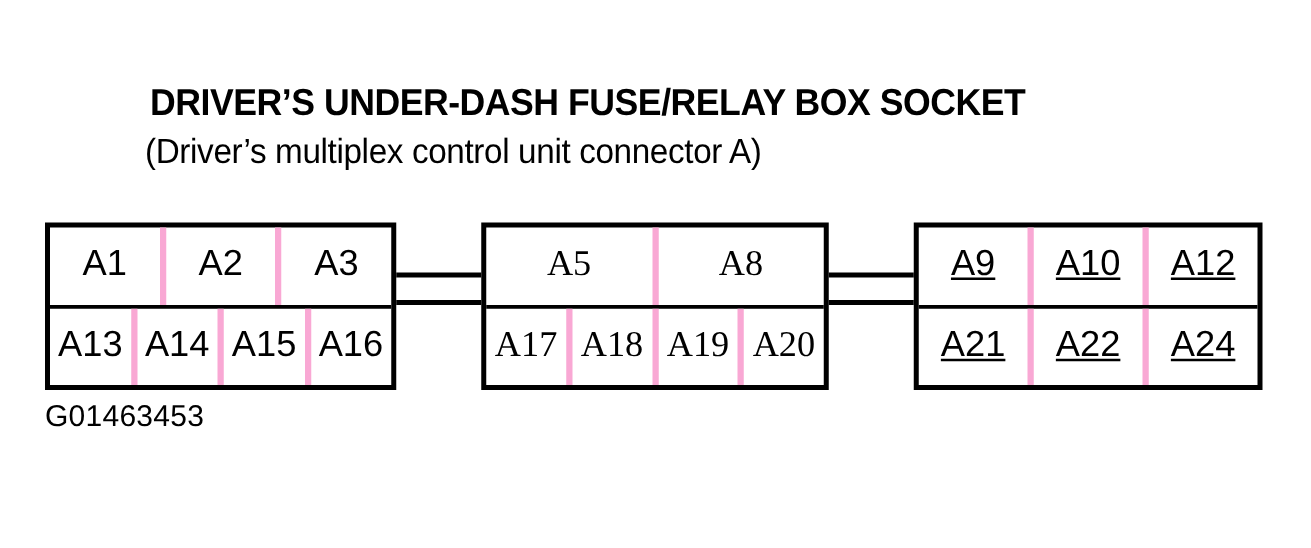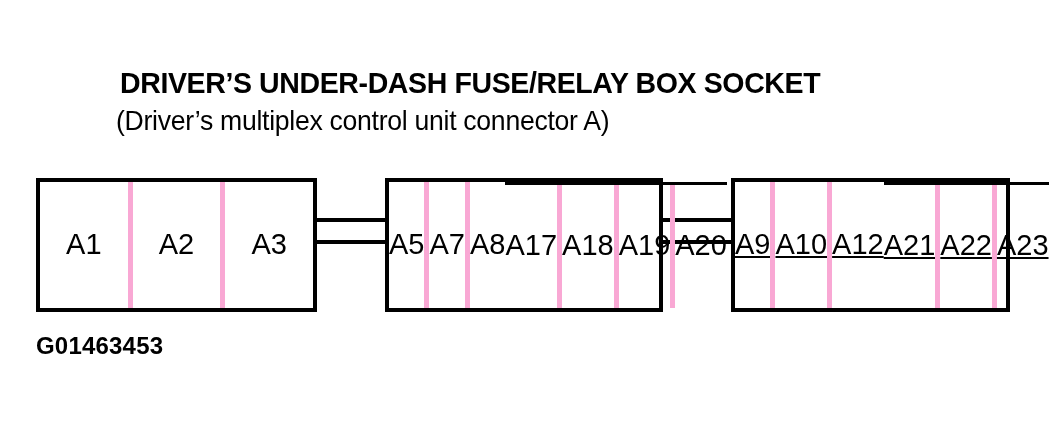--- a/index.html
+++ b/index.html
@@ -49,21 +49,21 @@
   }
 
   
   .block {
     position: absolute;
     top: 178px;
     height: 134px;
     border: 4px solid #000000;
     box-sizing: border-box;
     display: flex;
-    flex-direction: row;
+    flex-direction: column;
     background: #ffffff;
     z-index: 2;
   }
   .block-row {
     flex: 1 1 0;
     display: flex;
     box-sizing: border-box;
   }
   .block-row.row-bottom {
     border-top: 3px solid #000000;
@@ -80,70 +80,75 @@
     letter-spacing: 0px;
     line-height: 1;
     padding-bottom: 2px;
   }
   .cell:first-child {
     border-left: none;
   }
 
   
   #block-1 { left: 36px;  width: 281px; }
-  #block-2 { left: 385px; width: 278px; }
+  #block-2 { left: 385px; width: 278px; font-family: Liberation Serif, serif; }
   #block-3 { left: 731px; width: 279px; text-decoration: underline; }
 
   
   .connector {
     position: absolute;
     height: 26px;
     box-sizing: border-box;
     border-top: 4px solid #000000;
     border-bottom: 4px solid #000000;
     background: #ffffff;
     z-index: 1;
   }
   #connector-1 { left: 313px; top: 218px; width: 76px; }
   #connector-2 { left: 659px; top: 218px; width: 76px; }
 
   
   .caption {
     position: absolute;
     left: 36px;
-    top: 332px;
+    top: 320px;
     font-size: 24px;
-    font-weight: bold;
+    font-weight: normal;
     letter-spacing: 0.2px;
     white-space: nowrap;
   }
 </style>
 </head>
 <body>
 
 <div id="canvas">
 
   <div class="title">DRIVER’S UNDER-DASH FUSE/RELAY BOX SOCKET</div>
 
   <div class="subtitle">(Driver’s multiplex control unit connector A)</div>
 
   <div class="block" id="block-1">
     <div class="block-row row-top">
       <div class="cell">A1</div>
       <div class="cell">A2</div>
       <div class="cell">A3</div>
     </div>
+    <div class="block-row row-bottom">
+      <div class="cell">A13</div>
+      <div class="cell">A14</div>
+      <div class="cell">A15</div>
+      <div class="cell">A16</div>
+    </div>
   </div>
 
   <div class="connector" id="connector-1"></div>
 
   <div class="block" id="block-2">
     <div class="block-row row-top">
       <div class="cell">A5</div>
-      <div class="cell">A7</div>
       <div class="cell">A8</div>
     </div>
     <div class="block-row row-bottom">
       <div class="cell">A17</div>
       <div class="cell">A18</div>
       <div class="cell">A19</div>
       <div class="cell">A20</div>
     </div>
   </div>
 
@@ -151,20 +156,19 @@
 
   <div class="block" id="block-3">
     <div class="block-row row-top">
       <div class="cell">A9</div>
       <div class="cell">A10</div>
       <div class="cell">A12</div>
     </div>
     <div class="block-row row-bottom">
       <div class="cell">A21</div>
       <div class="cell">A22</div>
-      <div class="cell">A23</div>
       <div class="cell">A24</div>
     </div>
   </div>
 
   <div class="caption">G01463453</div>
 
 </div>
 
 </body></html>

